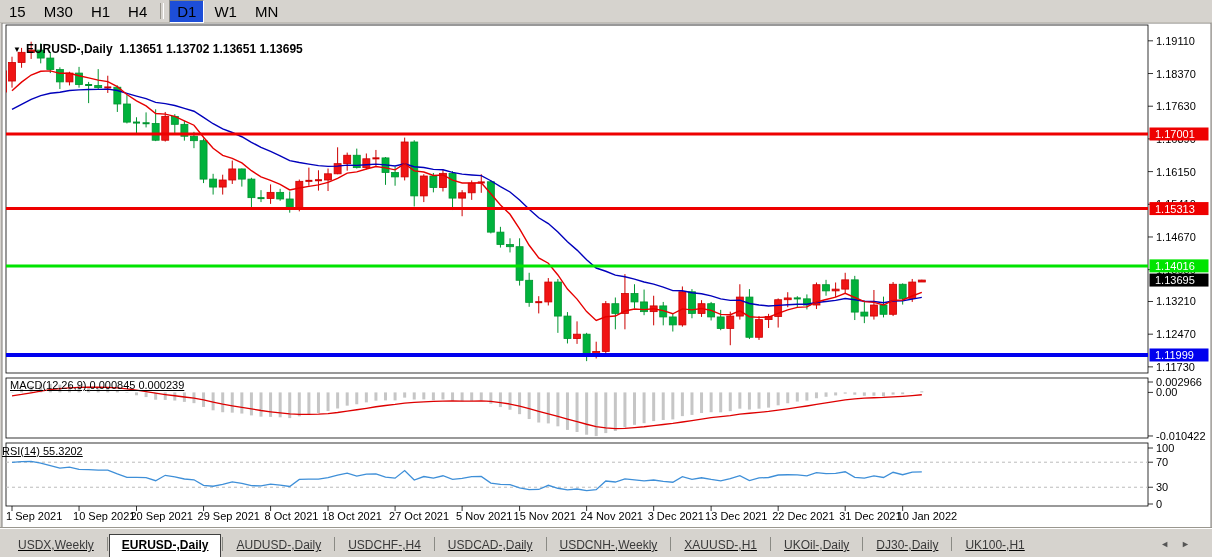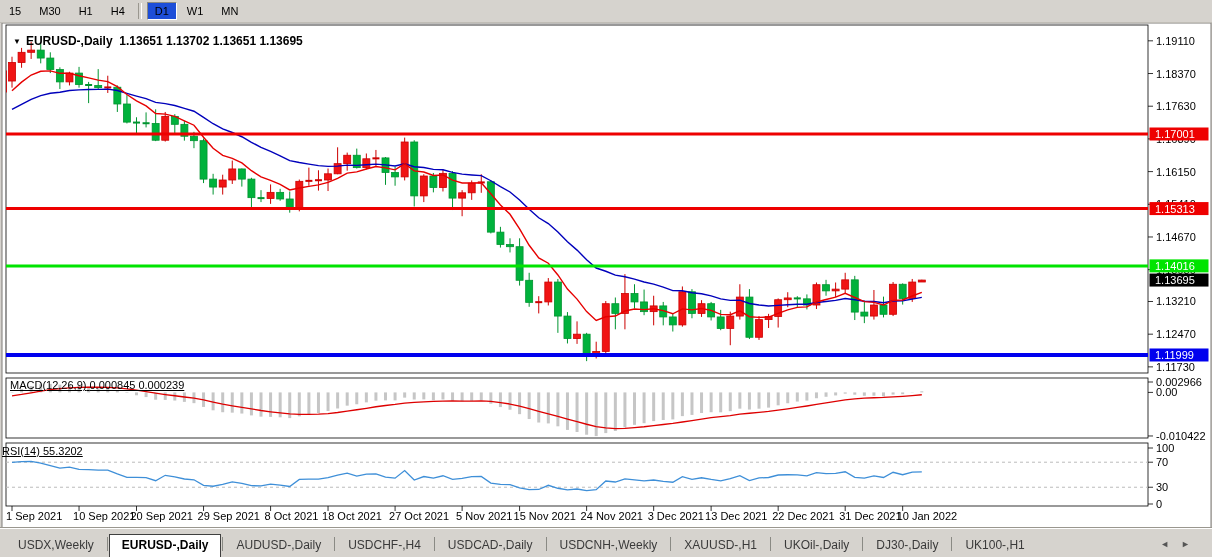--- a/index.html
+++ b/index.html
@@ -1,35 +1,35 @@
 <!DOCTYPE html>
 <html><head>
 <meta charset="utf-8">
 <style>
   html,body{margin:0;padding:0;background:#d6d3ce;}
   .screen{position:relative;width:1212px;height:557px;background:#d6d3ce;overflow:hidden;
           font-family:"Liberation Sans",sans-serif;-webkit-font-smoothing:none;}
   
   .toolbar{position:absolute;left:0;top:0;width:1212px;height:22px;background:#d6d3ce;
            border-bottom:1px solid #c0bdb6;display:flex;align-items:center;z-index:5;}
-  .tfbtn{font-size:11px;color:#000;padding:2px 7px;margin:0 1px;border:1px solid transparent;cursor:default;text-align:center;}
+  .tfbtn{font-size:15px;color:#000;padding:2px 7px;margin:0 1px;border:1px solid transparent;cursor:default;text-align:center;}
   .tfbtn.active{background:#1d4ed8;border:1px solid;border-color:#8a8a84 #ffffff #ffffff #8a8a84;}
   .tbgroove{width:2px;height:16px;border-left:1px solid #9a978f;border-right:1px solid #ffffff;margin:0 4px;}
   
   .chartwin{position:absolute;left:0;top:22px;width:1212px;height:507px;background:#d6d3ce;}
   #chartsvg{position:absolute;left:0;top:0;}
   .overlay{position:absolute;color:#000;white-space:nowrap;z-index:4;}
-  .chart-title{left:13px;top:12px;font-size:12px;font-weight:bold;}
+  .chart-title{left:13px;top:20px;font-size:12px;font-weight:bold;}
   .chart-title .tri{font-size:8px;vertical-align:1px;margin-right:5px;}
   .ind-label{font-size:11px;text-decoration:underline;}
   .macd-label{left:10px;top:357px;}
   .rsi-label{left:2px;top:423px;}
   
   .tabbar{position:absolute;left:0;bottom:0;width:1212px;height:28px;background:#d6d3ce;
-          border-top:1px solid #ffffff;box-shadow:0 -1px 0 #9a978f;display:flex;align-items:flex-end;z-index:5;}
+          border-top:1px solid #ffffff;box-shadow:0 -1px 0 #9a978f;display:flex;align-items:flex-end;z-index:5;text-decoration:underline;}
   .tabs{display:flex;align-items:flex-end;height:24px;margin-left:6px;}
   .tab{font-size:12px;color:#3a3a3a;padding:3px 12px 5px 12px;cursor:default;}
   .tab.active{background:#ffffff;color:#000;font-weight:bold;border:1px solid #404040;border-bottom:none;
               padding:3px 12px 6px 12px;position:relative;top:1px;}
   .tabsep{width:1px;height:14px;background:#8a8a84;margin:0 1px 6px 1px;}
   .tabarrows{position:absolute;right:10px;bottom:8px;font-size:9px;color:#555;letter-spacing:12px;}
   .tabarrows span{cursor:default;}
 </style>
 </head>
 <body>

